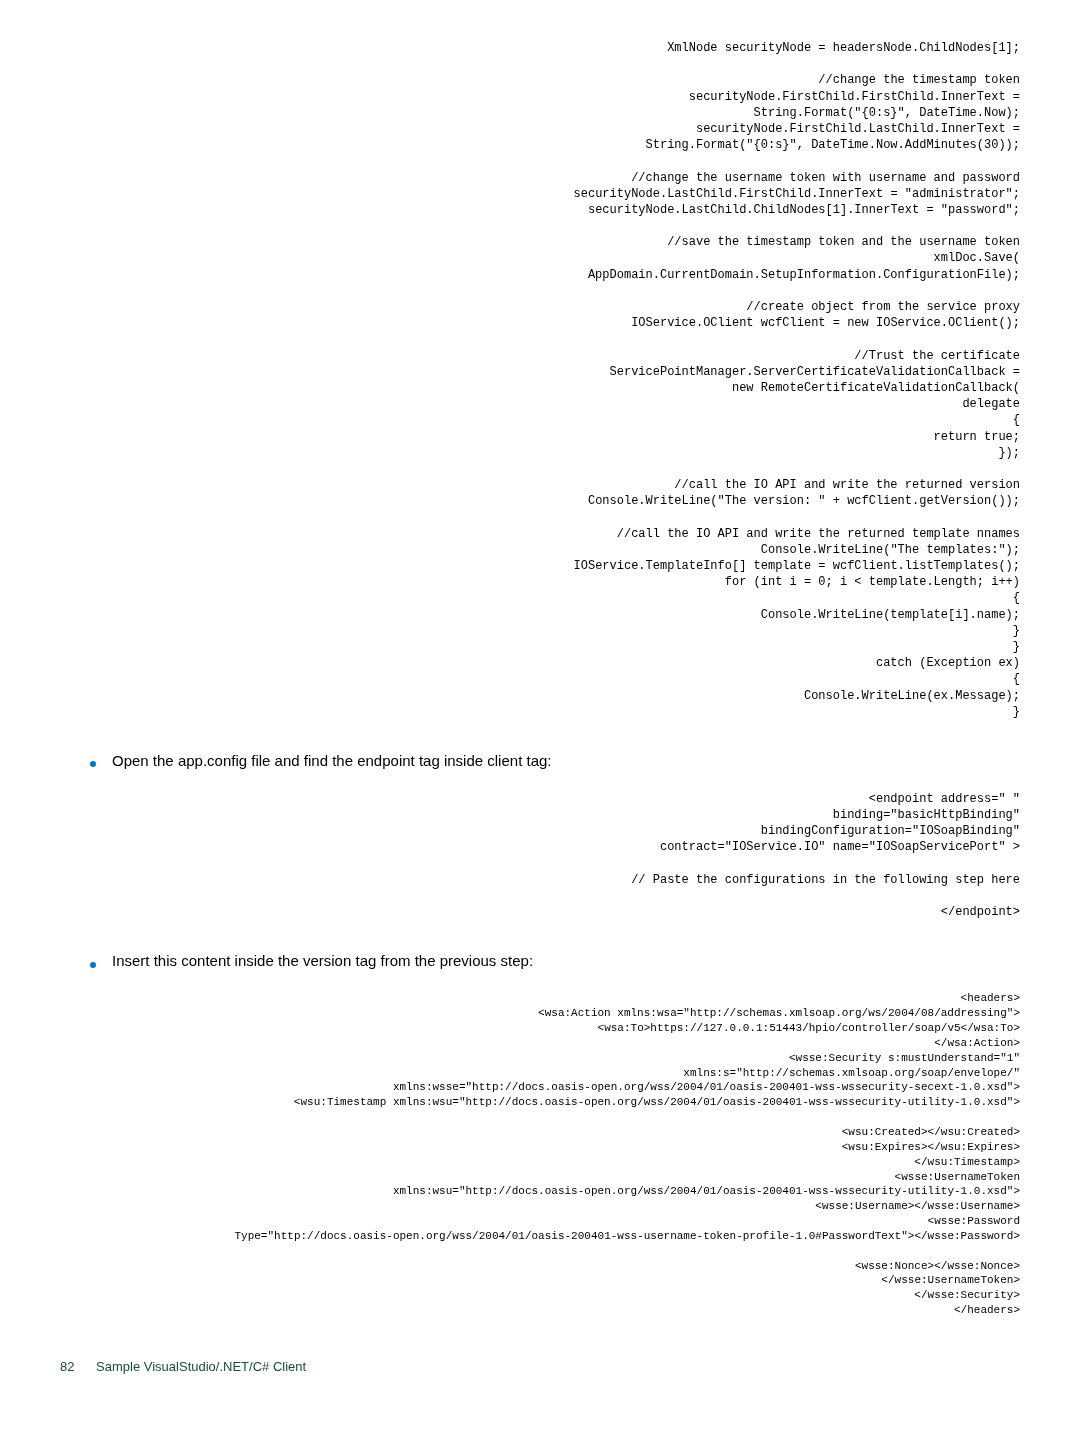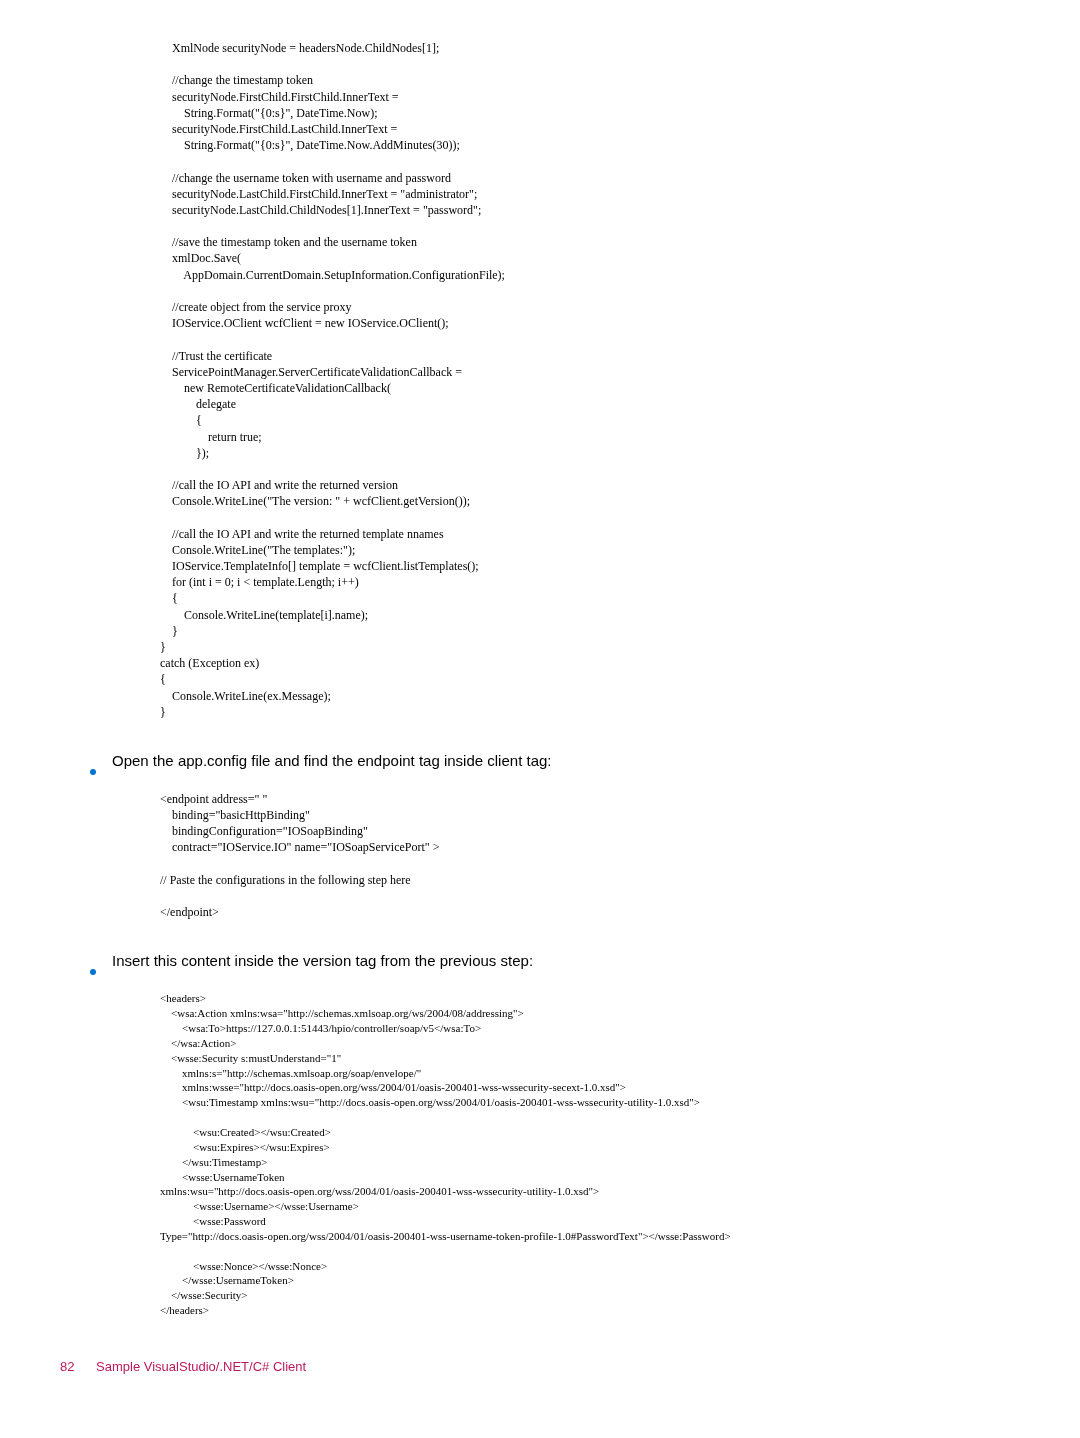--- a/index.html
+++ b/index.html
@@ -5,40 +5,41 @@
   body {
     font-family: Arial, sans-serif;
     margin: 0;
     padding: 40px 60px;
     background: #fff;
     color: #000;
     font-size: 13px;
     line-height: 1.4;
   }
   pre {
-    font-family: Liberation Serif, serif;
+    font-family: Liberation Mono, monospace;
     font-size: 12px;
     white-space: pre;
     margin: 0;
     line-height: 1.35;
+    text-align: right;
   }
   .code-block-1 {
     margin: 0 0 30px 100px;
   }
   .code-block-2 {
     margin: 20px 0 30px 100px;
   }
   .code-block-3 {
     margin: 20px 0 30px 100px;
     font-size: 11px;
     line-height: 1.35;
   }
   .bullet-line {
     display: flex;
-    align-items: flex-end;
+    align-items: center;
     margin: 20px 0 10px 30px;
   }
   .bullet-dot {
     width: 6px;
     height: 6px;
     background: #0073cf;
     border-radius: 50%;
     flex-shrink: 0;
     margin-right: 16px;
     position: relative;
@@ -46,21 +47,21 @@
   }
   .bullet-text {
     font-family: Arial, sans-serif;
     font-size: 15px;
     color: #000;
   }
   .footer {
     margin-top: 40px;
     font-family: Arial, sans-serif;
     font-size: 13px;
-    color: #be185d;
+    color: #14532d;
   }
   .page-num {
     display: inline-block;
     margin-right: 18px;
   }
 </style>
 </head>
 <body>
 
 <pre class="code-block-1">    XmlNode securityNode = headersNode.ChildNodes[1];

